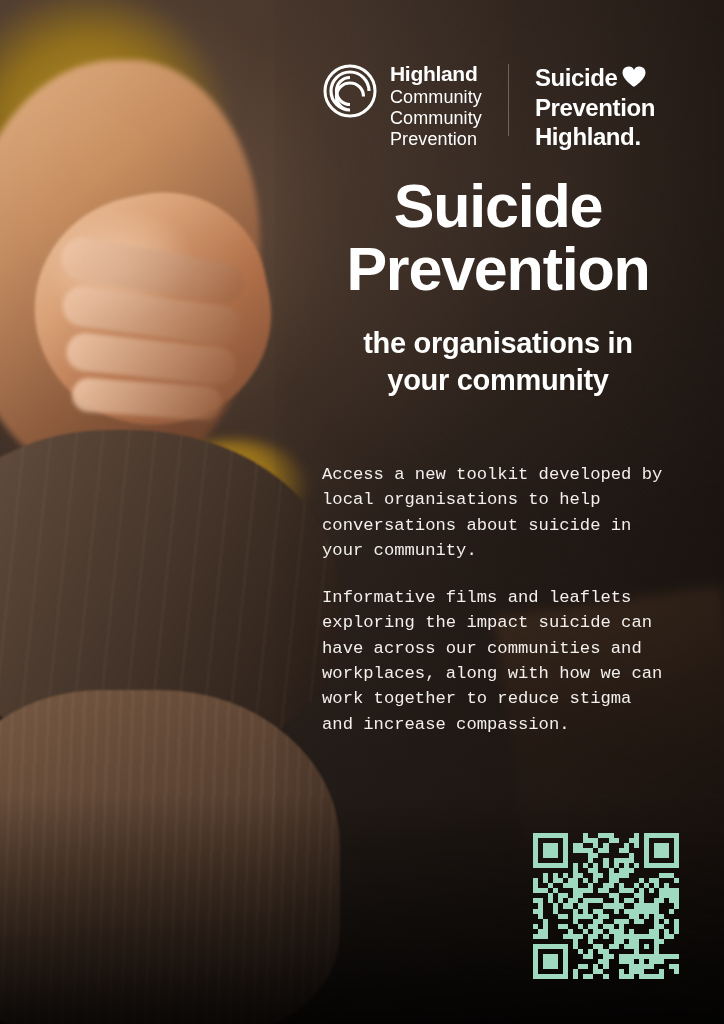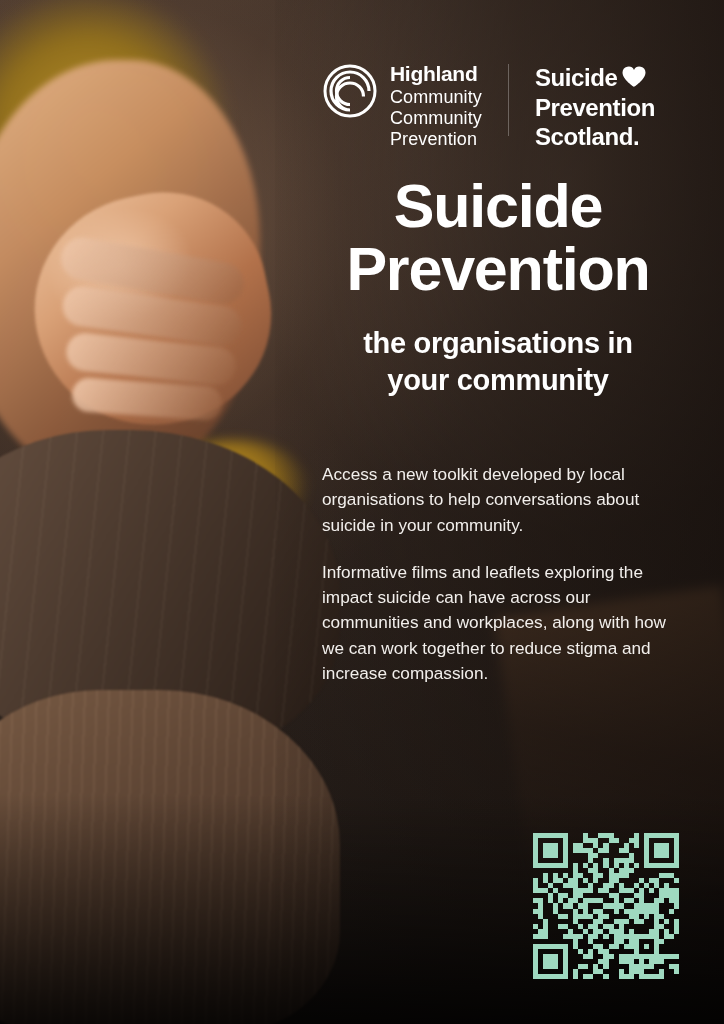--- a/index.html
+++ b/index.html
@@ -204,21 +204,21 @@
   .body-copy {
     position: absolute;
     left: 322px;
     top: 462px;
     width: 344px;
     color: #f2efec;
     font-size: 17.2px;
     line-height: 1.47;
     font-weight: normal;
   }
-  .body-copy p { margin: 0 0 22px 0; }
+  .body-copy p { margin: 0 0 22px 0; font-family: Liberation Mono, monospace; }
   .body-copy p:last-child { margin-bottom: 12px; }
   .cta {
     position: absolute;
     left: 322px;
     top: 698px;
     width: 350px;
     color: #ffffff;
     font-size: 17px;
     font-weight: bold;
     letter-spacing: -0.1px;
@@ -276,21 +276,21 @@
 
       <div class="logo-divider"></div>
 
       <div class="logo-sps">
         <div>
           <span>Suicide</span><span class="heart"><svg width="26" height="23" viewBox="0 0 26 23" aria-hidden="true">
                 <path d="M13 22S1.5 14.8 1.5 7.6A6.1 6.1 0 0 1 13 4.9 6.1 6.1 0 0 1 24.5 7.6C24.5 14.8 13 22 13 22z" fill="#ffffff"></path>
               </svg></span>
         </div>
         <div>Prevention</div>
-        <div>Scotland.</div>
+        <div>Highland.</div>
       </div>
 
     </div>
 
     <div class="headline">
       <div>Suicide</div>
       <div>Prevention</div>
     </div>
 
     <div class="subhead">

